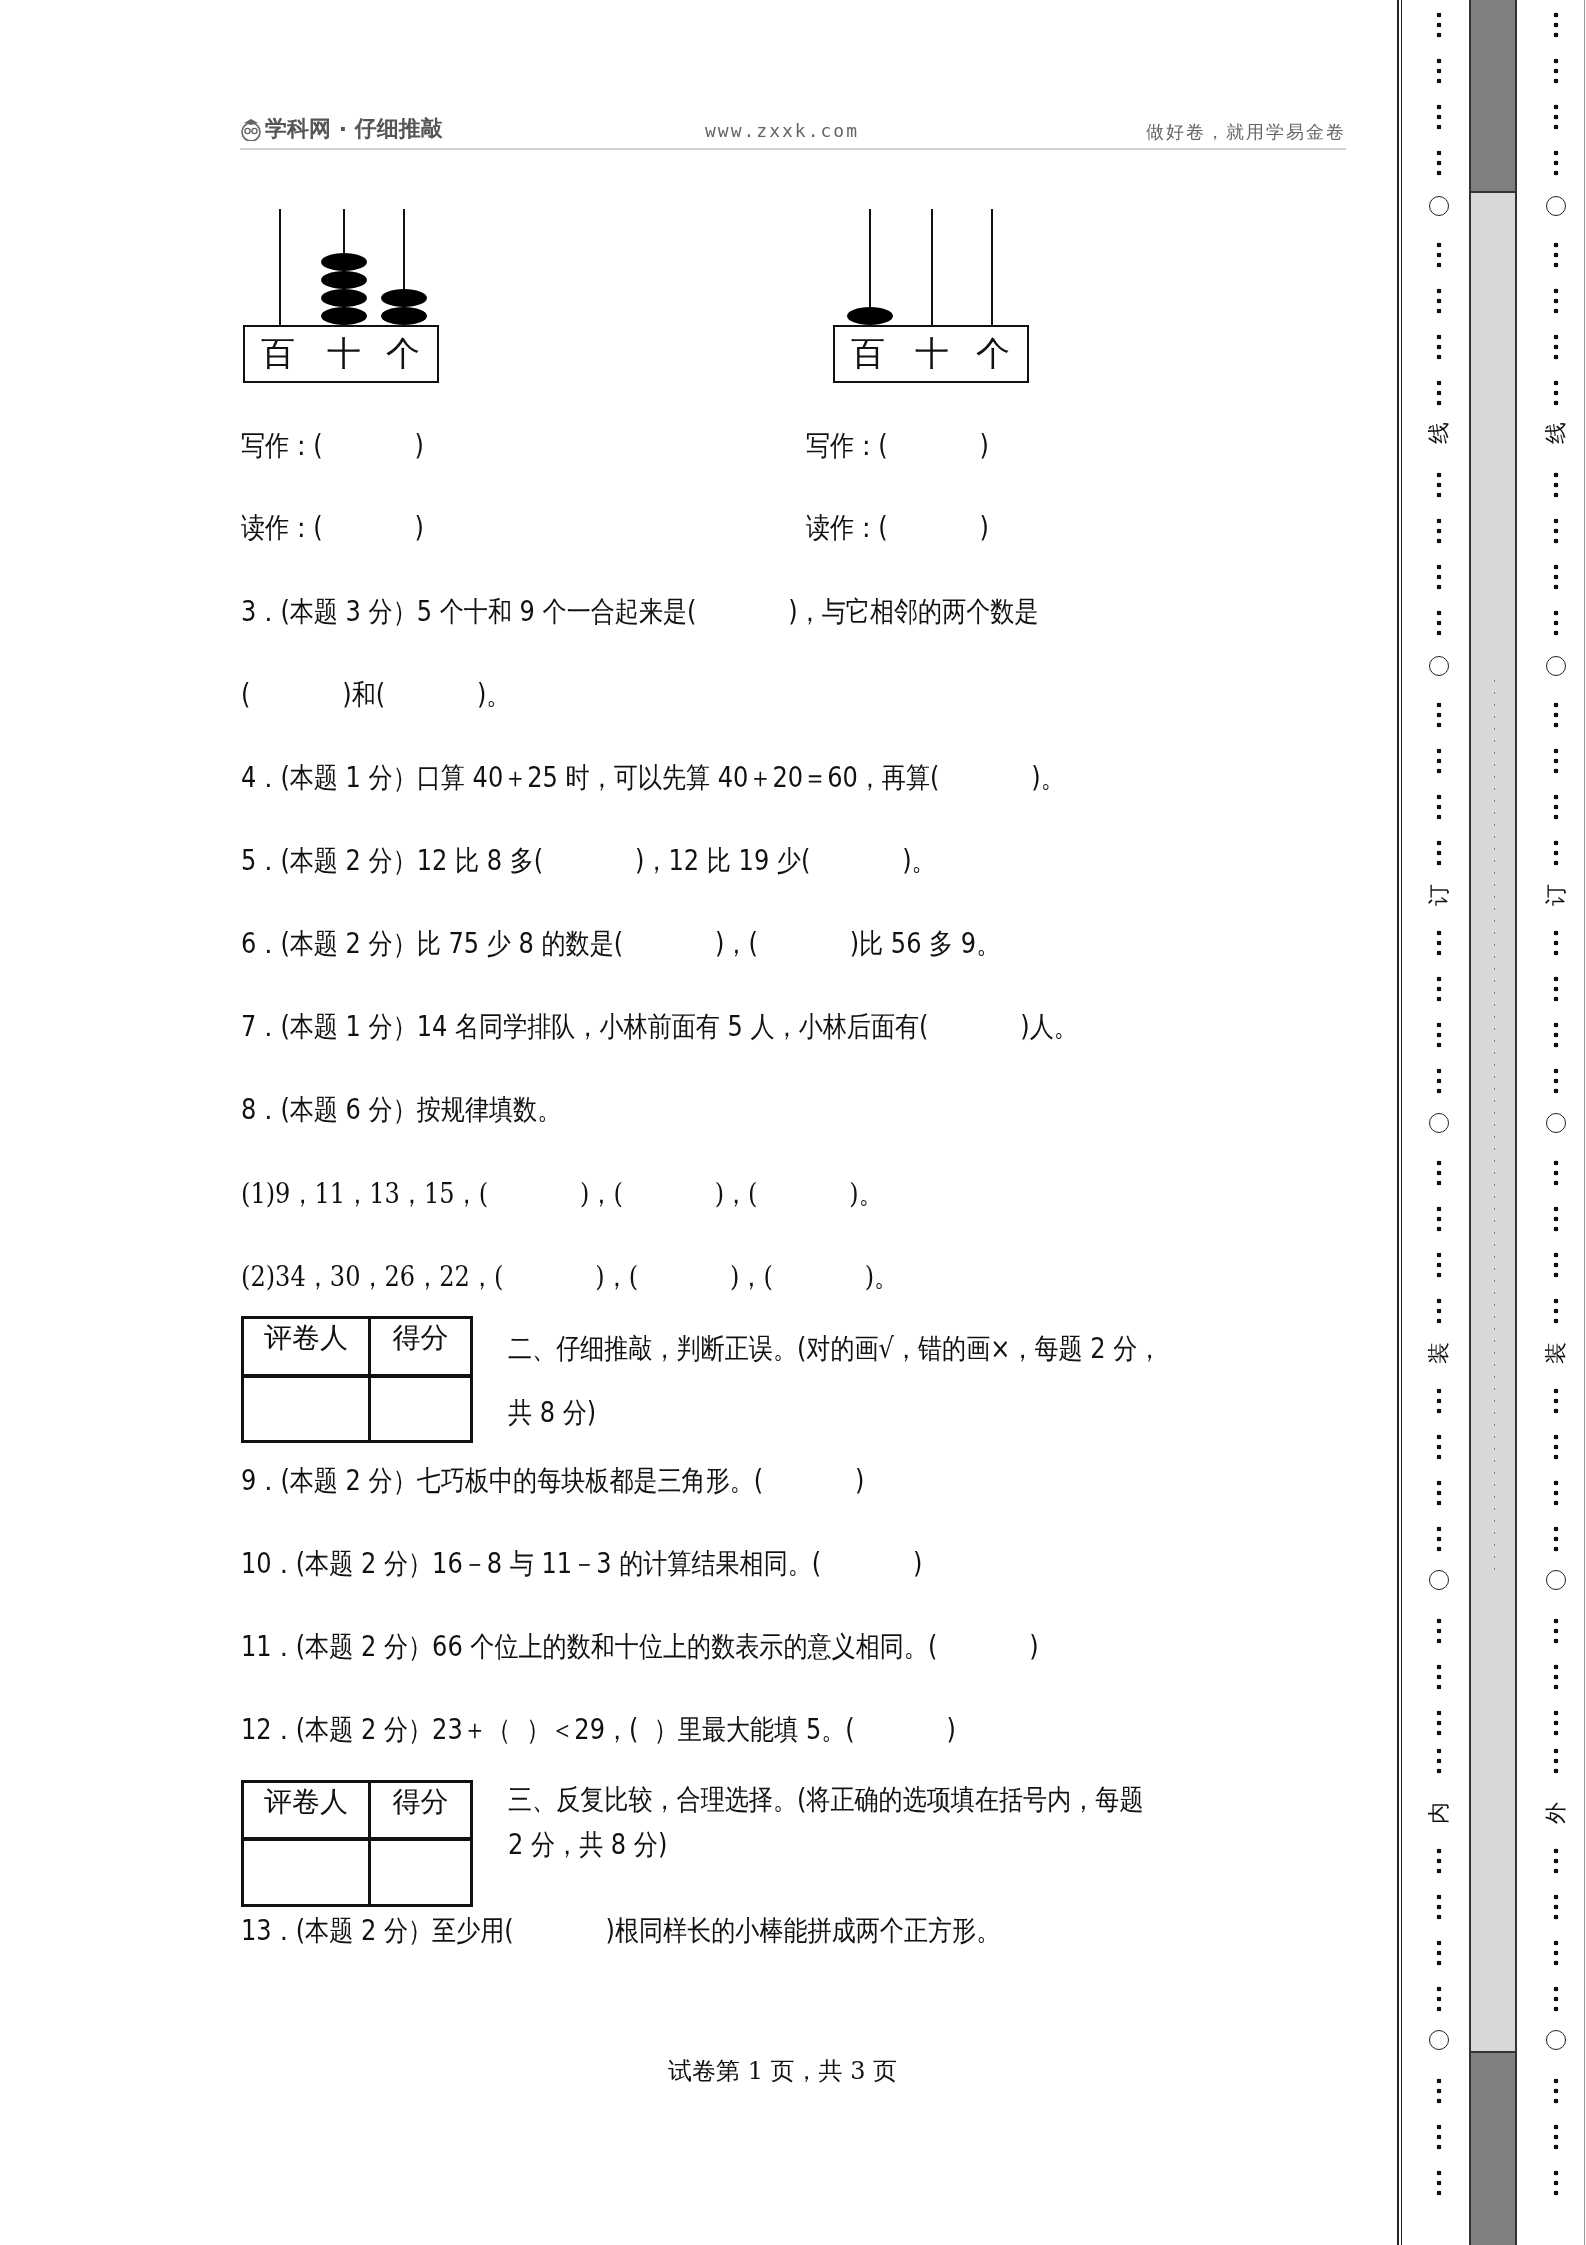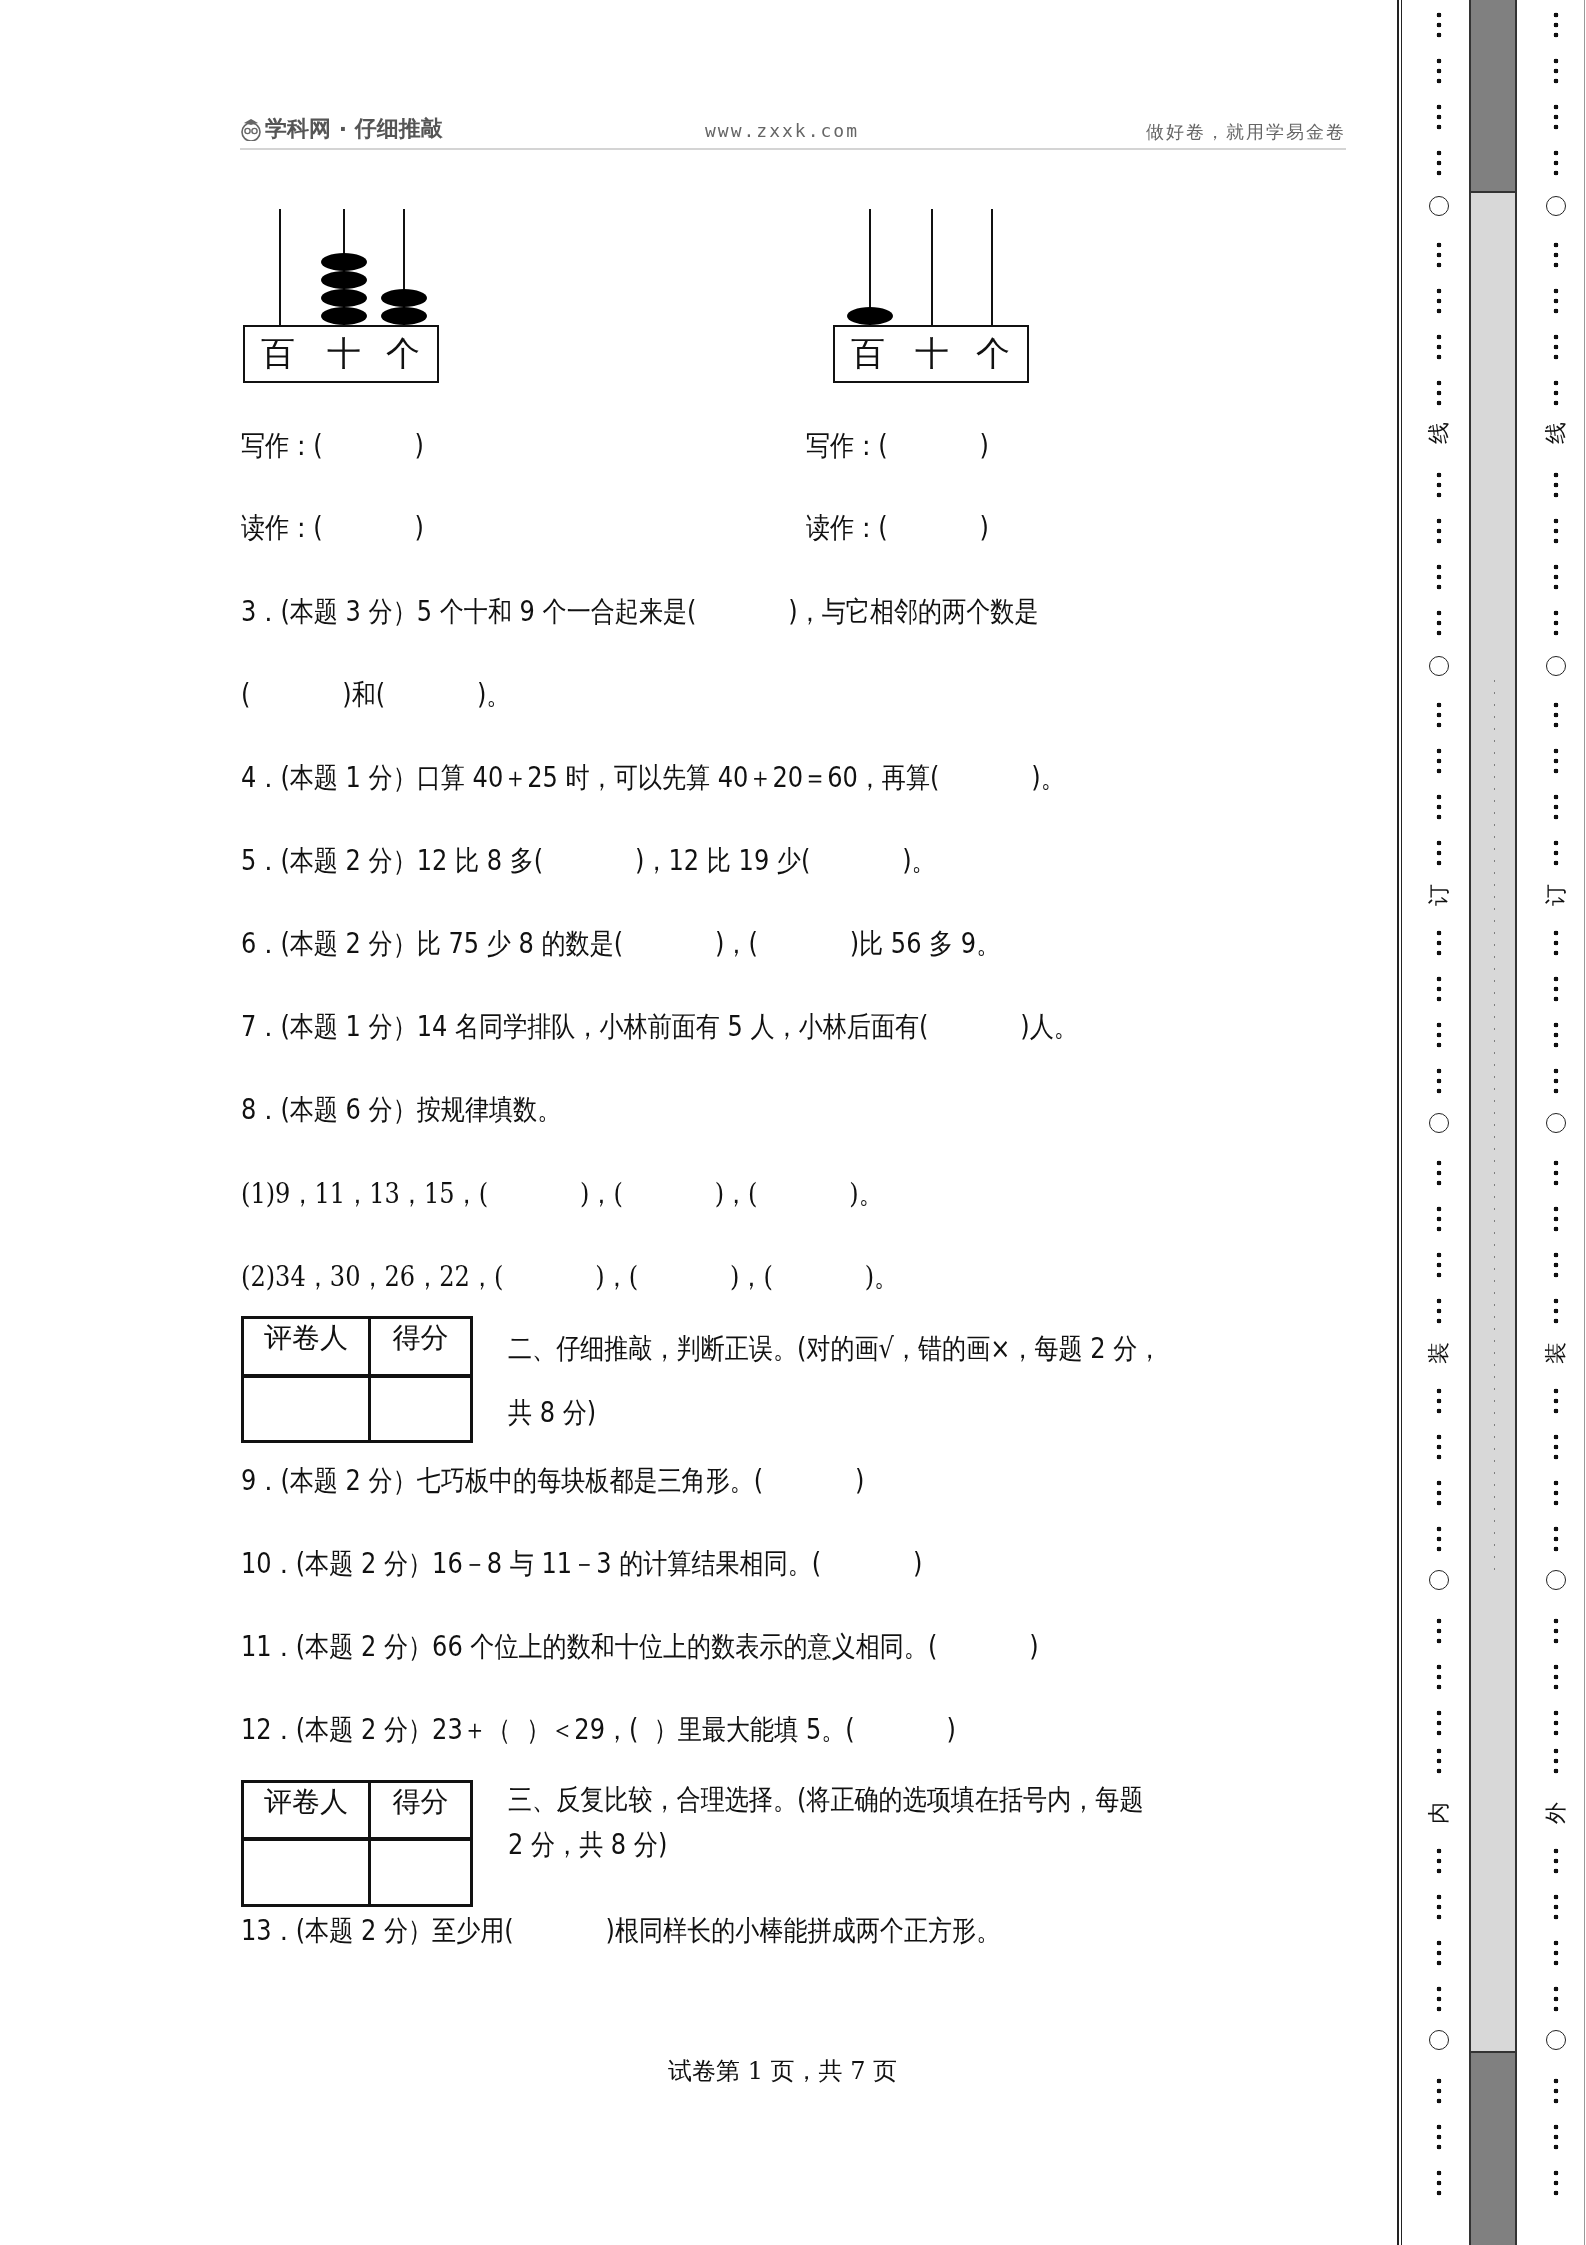--- a/index.html
+++ b/index.html
@@ -114,21 +114,21 @@
   <div class="th">评卷人</div>
   <div class="th">得分</div>
   <div></div>
   <div></div>
 </div>
 <div class="section-title" style="top:1783px;">三、反复比较，合理选择。(将正确的选项填在括号内，每题</div>
 <div class="section-title" style="top:1828px;">2 分，共 8 分)</div>
 
 <div class="ln" style="top:1914px;">13．(本题 2 分）至少用(            )根同样长的小棒能拼成两个正方形。</div>
 
-<div class="footer">试卷第 1 页，共 7 页</div>
+<div class="footer">试卷第 1 页，共 3 页</div>
 
 <div class="strip-line" style="left:1397px; width:2px;"></div>
 <div class="strip-line" style="left:1401px; width:1px;"></div>
 <div class="strip-line" style="left:1584px; width:1px; background:#999;"></div>
 
 <div class="band" style="top:0; height:191px; background:#808080;"></div>
 <div class="band" style="top:191px; height:1862px; background:#d8d8d8; border-top:2px solid #333; border-bottom:2px solid #333;"></div>
 <div class="band" style="top:2053px; height:192px; background:#808080;"></div>
 <div class="faint"></div>
 

